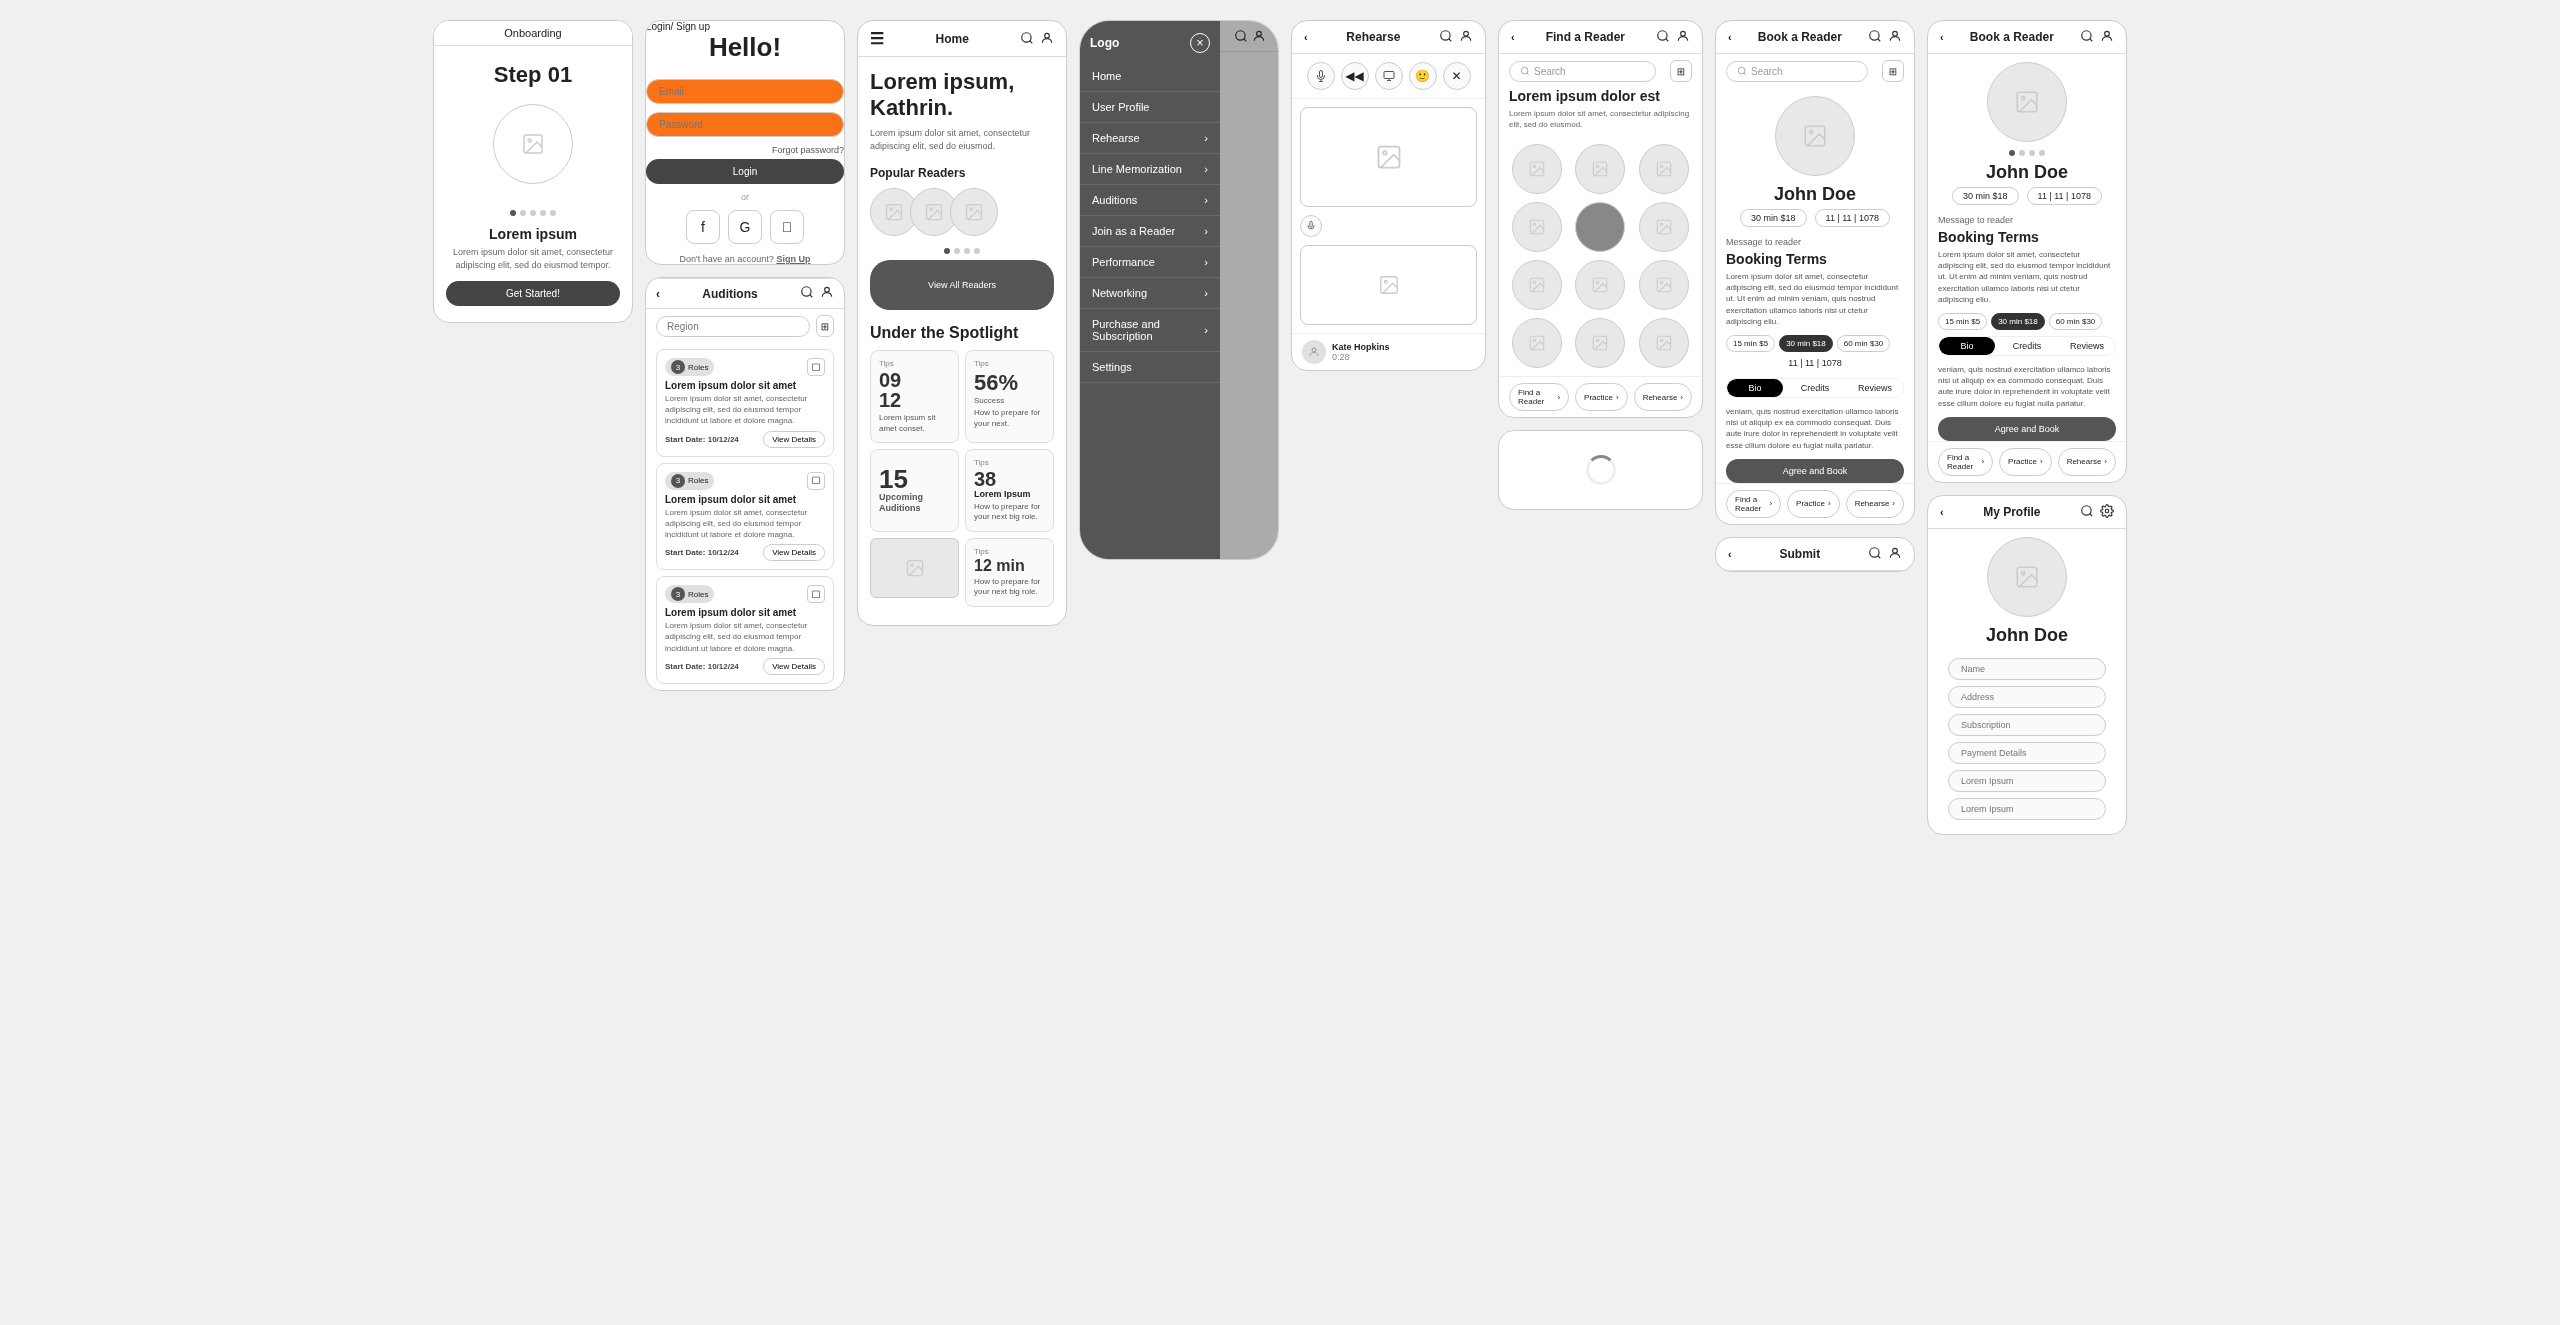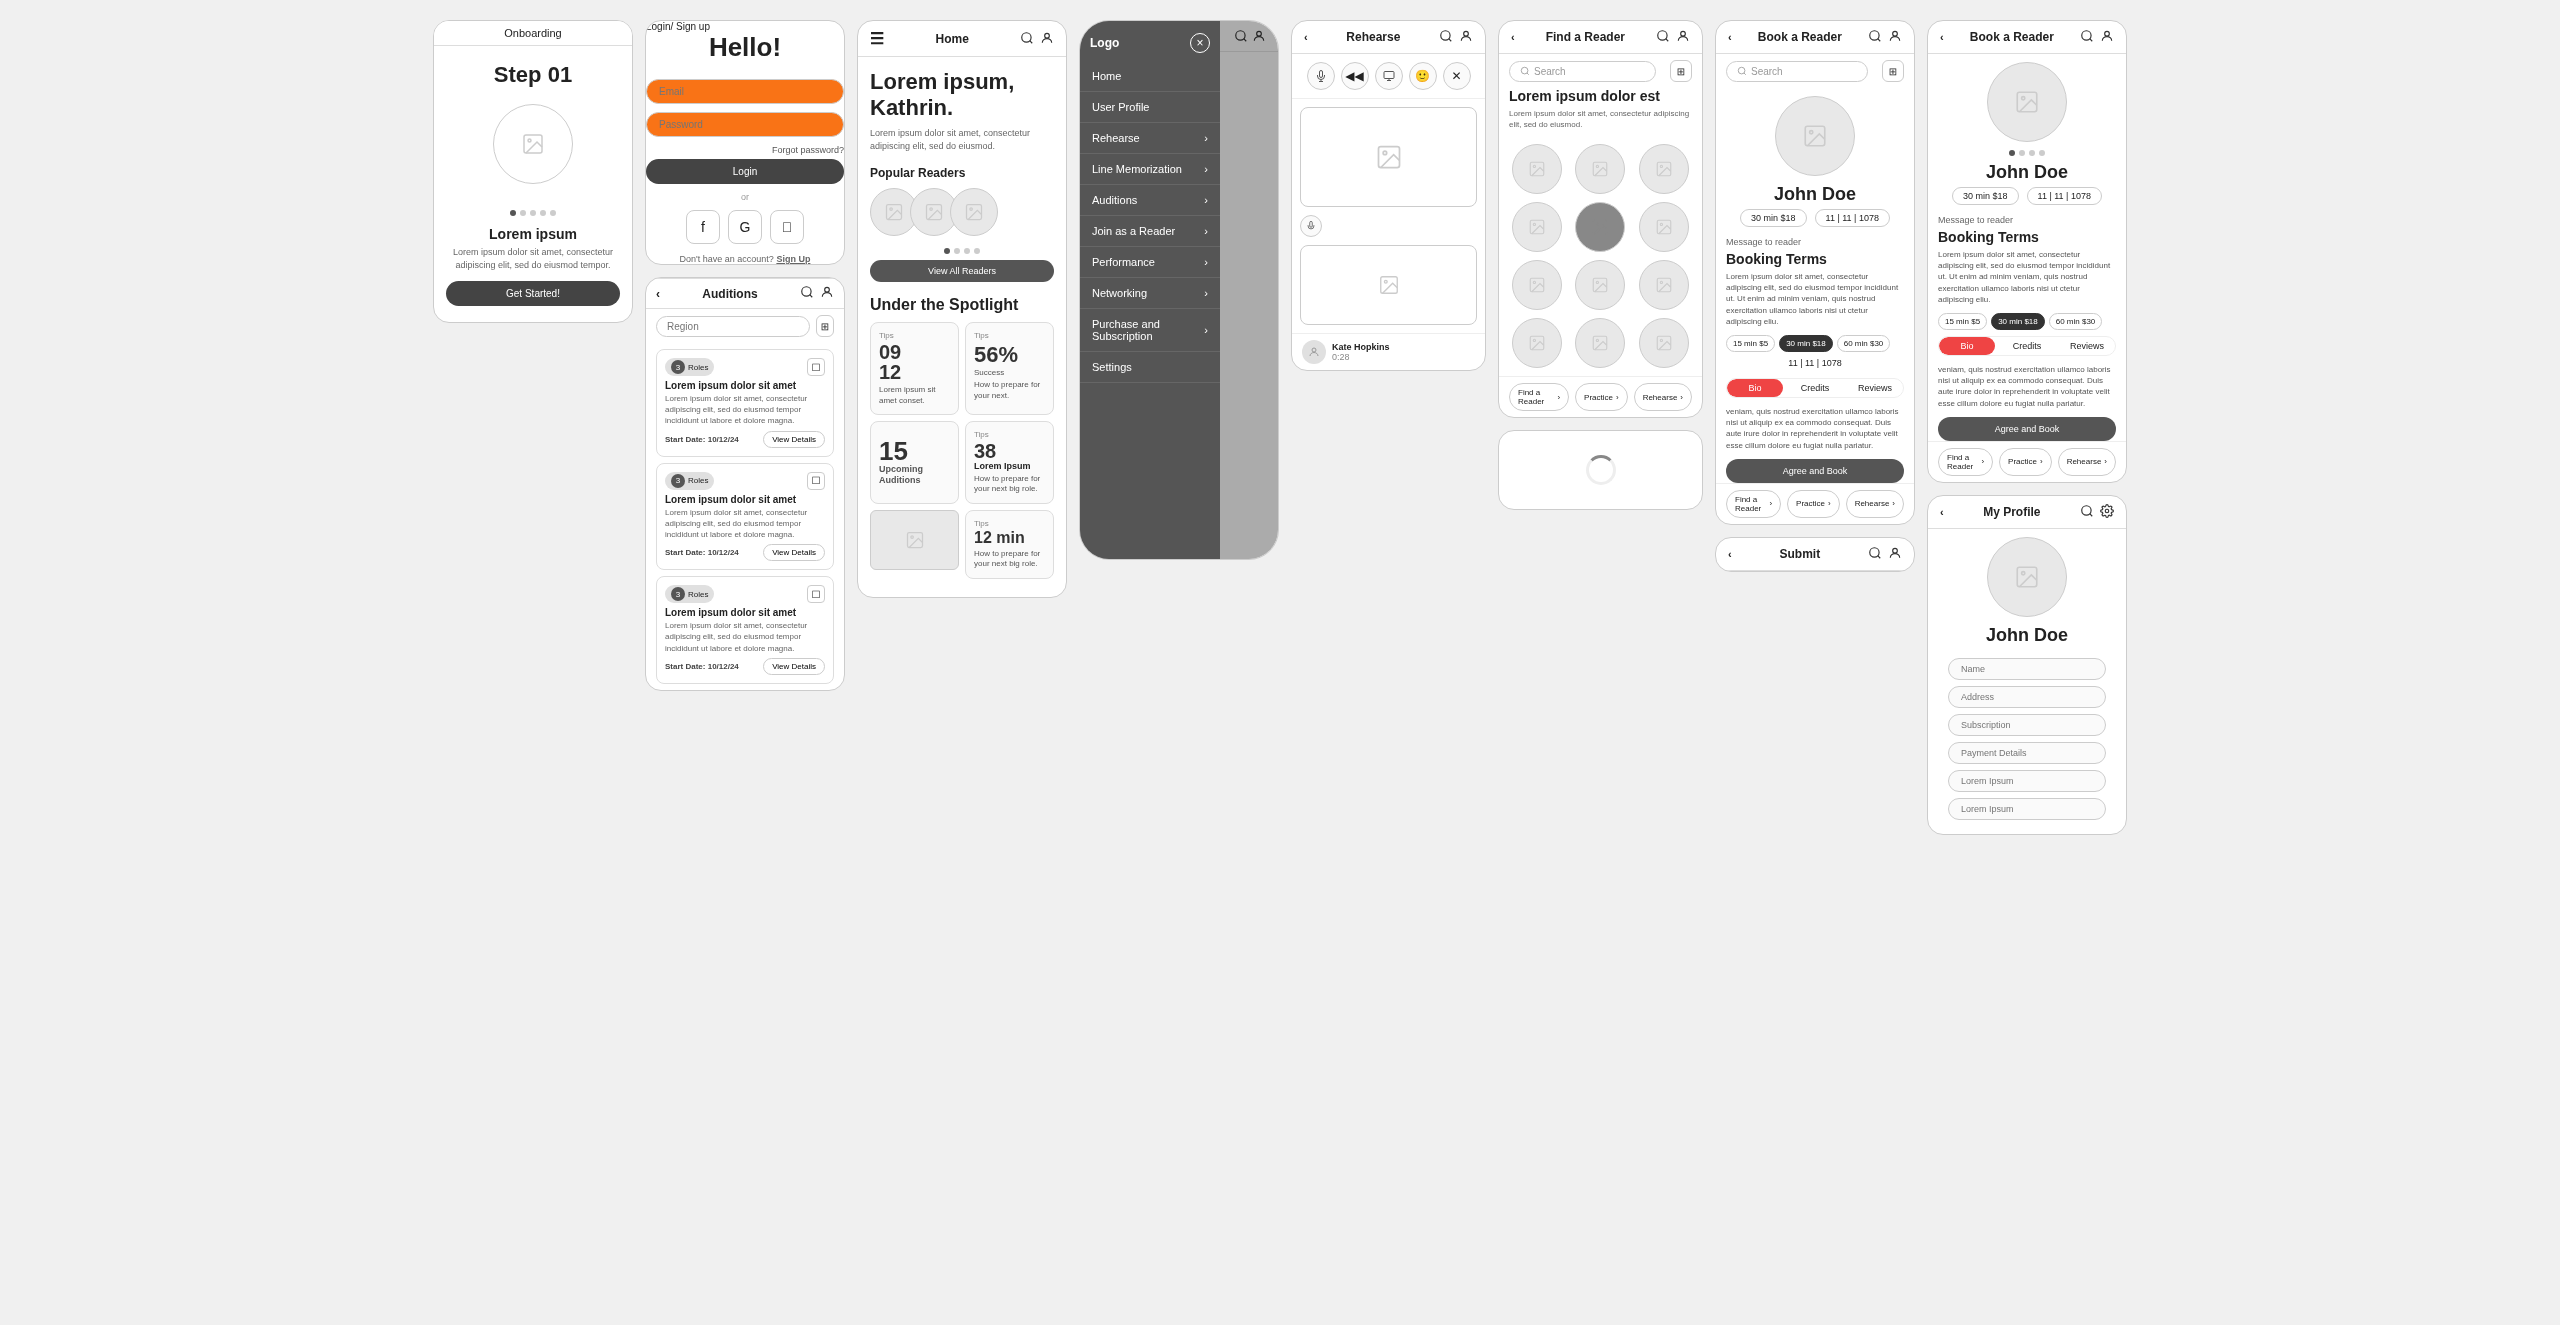--- a/index.html
+++ b/index.html
@@ -184,21 +184,21 @@
       border: 1.5px solid #ccc;
       background: #e8e8e8;
       display: flex; align-items: center; justify-content: center;
       color: #bbb; font-size: 14px;
       margin-left: -8px;
     }
     .reader-avatar:first-child { margin-left: 0; }
     .view-all-btn {
       background: #555; color: #fff;
       border: none; border-radius: 20px;
-      padding: 6px 14px; font-size: 9px;
+      padding: 20px 14px; font-size: 9px;
       cursor: pointer; display: block; width: 100%;
       margin-bottom: 14px;
     }
     .spotlight-title { font-size: 16px; font-weight: 700; margin-bottom: 8px; }
     .card-grid { display: grid; grid-template-columns: 1fr 1fr; gap: 6px; margin-bottom: 6px; }
     .tip-card {
       border: 1px solid #ddd; border-radius: 8px; padding: 8px;
       background: #fafafa;
     }
     .tip-label { font-size: 8px; color: #888; margin-bottom: 2px; }
@@ -337,21 +337,21 @@
     }
     .time-pill.selected { background: #333; color: #fff; border-color: #333; }
     .reviews-row {
       display: flex; gap: 4px; margin-bottom: 8px; border: 1px solid #eee; border-radius: 20px;
       overflow: hidden;
     }
     .reviews-tab {
       flex: 1; text-align: center; padding: 4px;
       font-size: 9px; cursor: pointer;
     }
-    .reviews-tab.active { background: #ef4444; color: #fff; border-radius: 20px; }
+    .reviews-tab.active { background: #000000; color: #fff; border-radius: 20px; }
     .review-text { font-size: 8px; color: #555; line-height: 1.4; margin-bottom: 8px; }
     .agree-btn {
       background: #555; color: #fff;
       border: none; border-radius: 20px;
       padding: 7px; font-size: 9px; width: 100%; cursor: pointer;
     }
     .submit-section {
       padding: 10px; display: flex; flex-direction: column; align-items: center;
     }
     .success-title { font-size: 22px; font-weight: 700; text-align: center; margin-bottom: 6px; }

